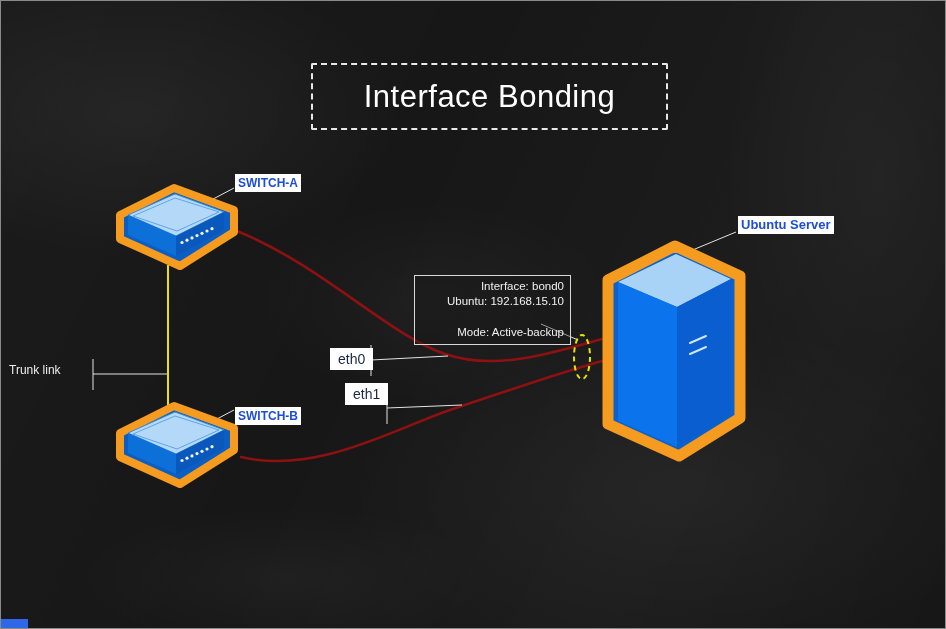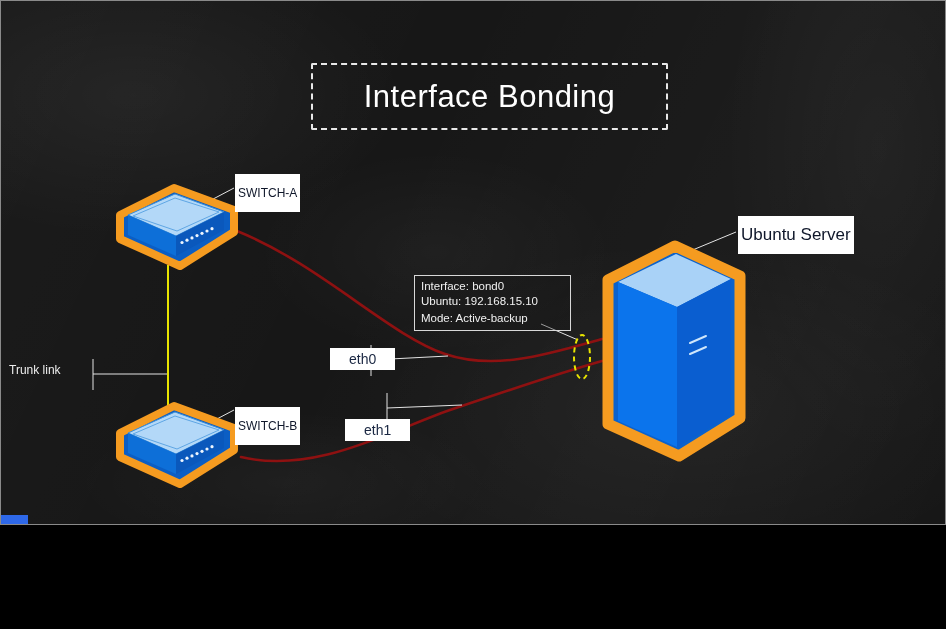--- a/index.html
+++ b/index.html
@@ -1,18 +1,18 @@
 <!DOCTYPE html>
 <html><head>
 <meta charset="utf-8">
 <style>
   html,body{margin:0;padding:0;background:#000;}
   .stage{
     position:relative;
-    width:946px;height:525px;
+    width:946px;height:629px;
     overflow:hidden;
     font-family:"Liberation Sans", sans-serif;
     background-color:#171717;
     background-image:
       radial-gradient(ellipse 420px 220px at 14% 18%, rgba(255,255,255,0.05), transparent 65%),
       radial-gradient(ellipse 520px 260px at 72% 78%, rgba(255,255,255,0.045), transparent 65%),
       radial-gradient(ellipse 300px 170px at 46% 48%, rgba(255,255,255,0.035), transparent 60%),
       radial-gradient(ellipse 260px 520px at 93% 28%, rgba(255,255,255,0.04), transparent 60%),
       radial-gradient(ellipse 350px 120px at 30% 92%, rgba(255,255,255,0.035), transparent 60%),
       linear-gradient(115deg, rgba(255,255,255,0.02) 0%, rgba(0,0,0,0) 40%, rgba(255,255,255,0.025) 70%, rgba(0,0,0,0) 100%);
@@ -21,44 +21,45 @@
   }
   .diagram-svg{position:absolute;left:0;top:0;}
   .overlay{position:absolute;box-sizing:border-box;}
   .title-box{
     left:310px;top:62px;width:357px;height:67px;
     border:2px dashed #e8e8e8;border-radius:2px;
     display:flex;align-items:center;justify-content:center;
     color:#ffffff;font-size:31px;letter-spacing:0.5px;
   }
   .node-label{
-    background:#ffffff;color:#0f172a;font-weight:normal;
-    font-size:12px;line-height:14px;padding:12px 3px;
+    background:#ffffff;color:#1d4ed8;font-weight:bold;
+    font-size:12px;line-height:14px;padding:2px 3px;
     white-space:nowrap;
   }
   .switch-a-label{left:234px;top:173px;}
   .switch-b-label{left:234px;top:406px;}
-  .server-label{left:737px;top:215px;font-size:17px;}
+  .server-label{left:737px;top:215px;font-size:13px;}
   .port-label{
     background:#ffffff;color:#1a2742;font-size:14px;line-height:16px;
-    padding:3px 19px;white-space:nowrap;
+    padding:3px 8px;white-space:nowrap;
   }
   .eth0-label{left:329px;top:347px;}
-  .eth1-label{left:344px;top:418px;text-align:right;}
+  .eth1-label{left:344px;top:382px;text-align:right;}
   .trunk-label{
     left:8px;top:362px;color:#ececec;font-size:12px;white-space:nowrap;
   }
   .info-box{
     left:413px;top:274px;width:157px;
     border:1px solid #d8d8d8;
     background:rgba(22,22,22,0.35);
     color:#f0f0f0;font-size:11.5px;line-height:15px;
     padding:3px 6px 4px 6px;
+    text-align:right;
   }
-  .info-box .mode-row{margin-top:2px;}
+  .info-box .mode-row{margin-top:16px;}
   .corner-strip{
     left:0;bottom:0;width:27px;height:9px;background:#2e68e8;
   }
 </style>
 </head>
 <body>
 
 <div class="stage">
 
   <svg class="diagram-svg" width="946" height="629" viewBox="0 0 946 629">

